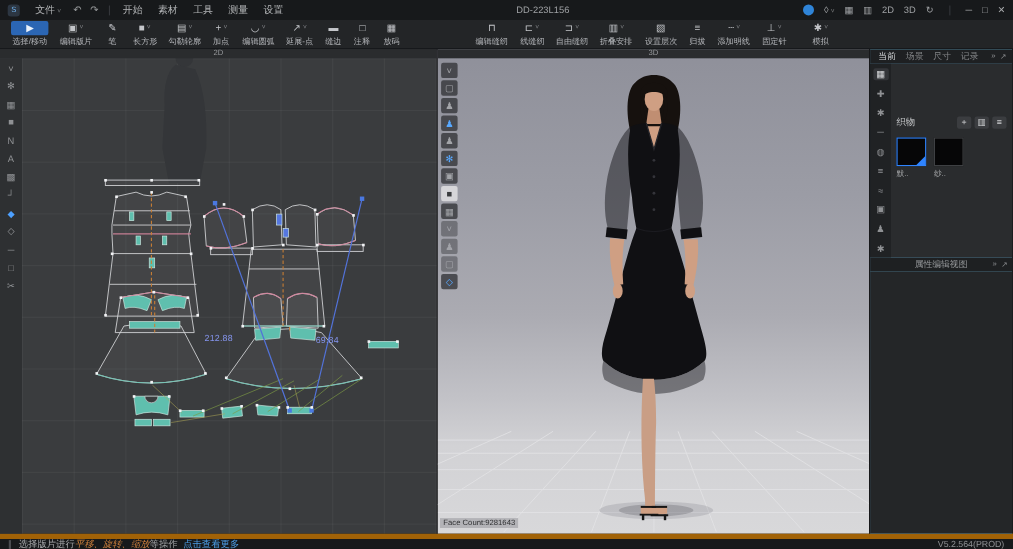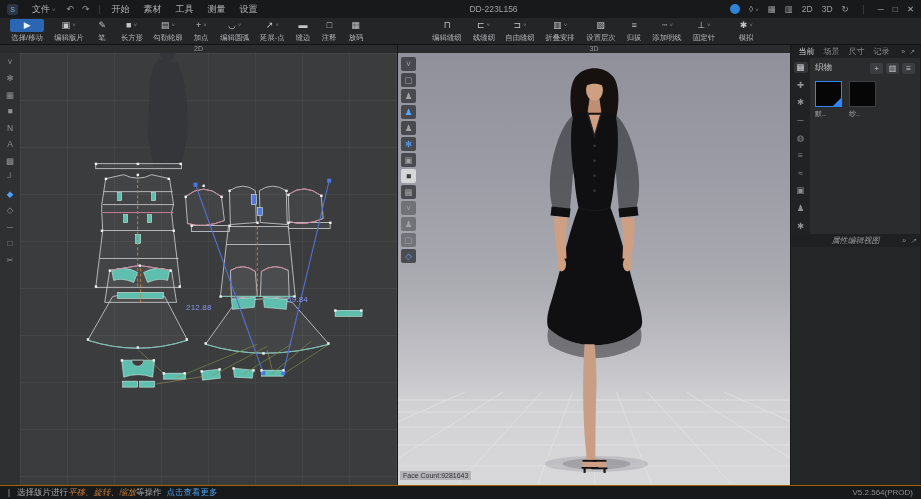--- a/index.html
+++ b/index.html
@@ -68,37 +68,37 @@
     color:#85878a;padding:0 3px;}
   .sbtab{padding:0 4.5px;}
   .sbtab.active{color:#dcdee0;}
   .sbtabicons{margin-left:auto;display:flex;gap:4px;font-size:7px;color:#8a8c8f;padding-right:2px;}
   .sbtop{height:176px;display:flex;background:#2a2c2e;}
   .sbstrip{width:19px;background:#202224;display:flex;flex-direction:column;align-items:center;
     gap:7px;padding:4px 0 3px;font-size:8.5px;color:#8f9194;}
   .sbstrip .sicon.active{color:#d8dadc;background:#34363a;border-radius:2px;}
   .sbstrip .pushdown{margin-top:auto;}
   .fabwrap{flex:1;padding:4px 5px;}
-  .fabhead{display:flex;align-items:flex-end;font-size:8.5px;color:#c4c6c8;}
+  .fabhead{display:flex;align-items:flex-start;font-size:8.5px;color:#c4c6c8;margin-top:44px;}
   .fbtn{width:13px;height:11px;background:#3b3d40;border-radius:2px;font-size:8px;line-height:11px;
     text-align:center;color:#cdcfd1;margin-left:3px;}
   .fbtn.first{margin-left:auto;}
   .swatches{display:flex;gap:7px;margin-top:7px;}
   .sw{width:27px;}
   .swbox{width:27px;height:26px;background:#060607;border:1px solid #3e4043;position:relative;}
   .sw.selected .swbox{border-color:#2f84ff;}
   .sw.selected .swbox::after{content:"";position:absolute;right:0;bottom:0;width:0;height:0;
     border-left:8px solid transparent;border-bottom:8px solid #2f84ff;}
   .swlabel{font-size:7px;color:#a6a8aa;margin-top:2px;white-space:nowrap;overflow:hidden;}
   .propheader{height:13px;background:#1e2022;display:flex;align-items:center;justify-content:center;
-    font-size:8px;color:#97999c;position:relative;font-style:italic;}
+    font-size:8px;color:#97999c;position:relative;}
   .propicons{position:absolute;right:4px;display:flex;gap:4px;font-size:7px;color:#8a8c8f;}
   .sbempty{flex:1;background:#242628;}
   
-  .statusbar{height:14px;background:#17191b;border-top:1px solid #a16207;display:flex;
+  .statusbar{height:14px;background:#17191b;border-top:5px solid #a16207;display:flex;
     align-items:center;font-size:8.5px;padding:0 8px;color:#a8aaac;}
   .stick{width:2px;height:8px;background:#4a4c50;margin-right:7px;}
   .st-orange{color:#d0813c;font-style:italic;}
   .st-link{color:#4d9fe8;margin-left:5px;}
   .version{margin-left:auto;color:#8e9093;font-size:8px;}
 </style>
 </head>
 <body>
 
 <div class="app">
@@ -409,21 +409,21 @@
             <rect x="283" y="325" width="2.4" height="2.4"></rect>
           <rect x="335" y="265" width="2.4" height="2.4"></rect>
             <rect x="361" y="265" width="2.4" height="2.4"></rect>
           <rect x="191" y="180" width="2.4" height="2.4"></rect>
             <rect x="229" y="180" width="2.4" height="2.4"></rect>
           <rect x="288" y="177" width="2.4" height="2.4"></rect>
             <rect x="330" y="177" width="2.4" height="2.4"></rect>
         </g>
       </svg>
       <div class="measure" style="left:186px;top:258px;">212.88</div>
-      <div class="measure" style="left:287px;top:250px;">69.84</div>
+      <div class="measure" style="left:287px;top:260px;">69.84</div>
     </div>
 
     <div class="p3d">
       <div class="viewlabel">3D</div>
       <div class="strip3d">
         <span class="s3icon">˅</span>
         <span class="s3icon">▢</span>
         <span class="s3icon">♟</span>
         <span class="s3icon blue">♟</span>
         <span class="s3icon">♟</span>

